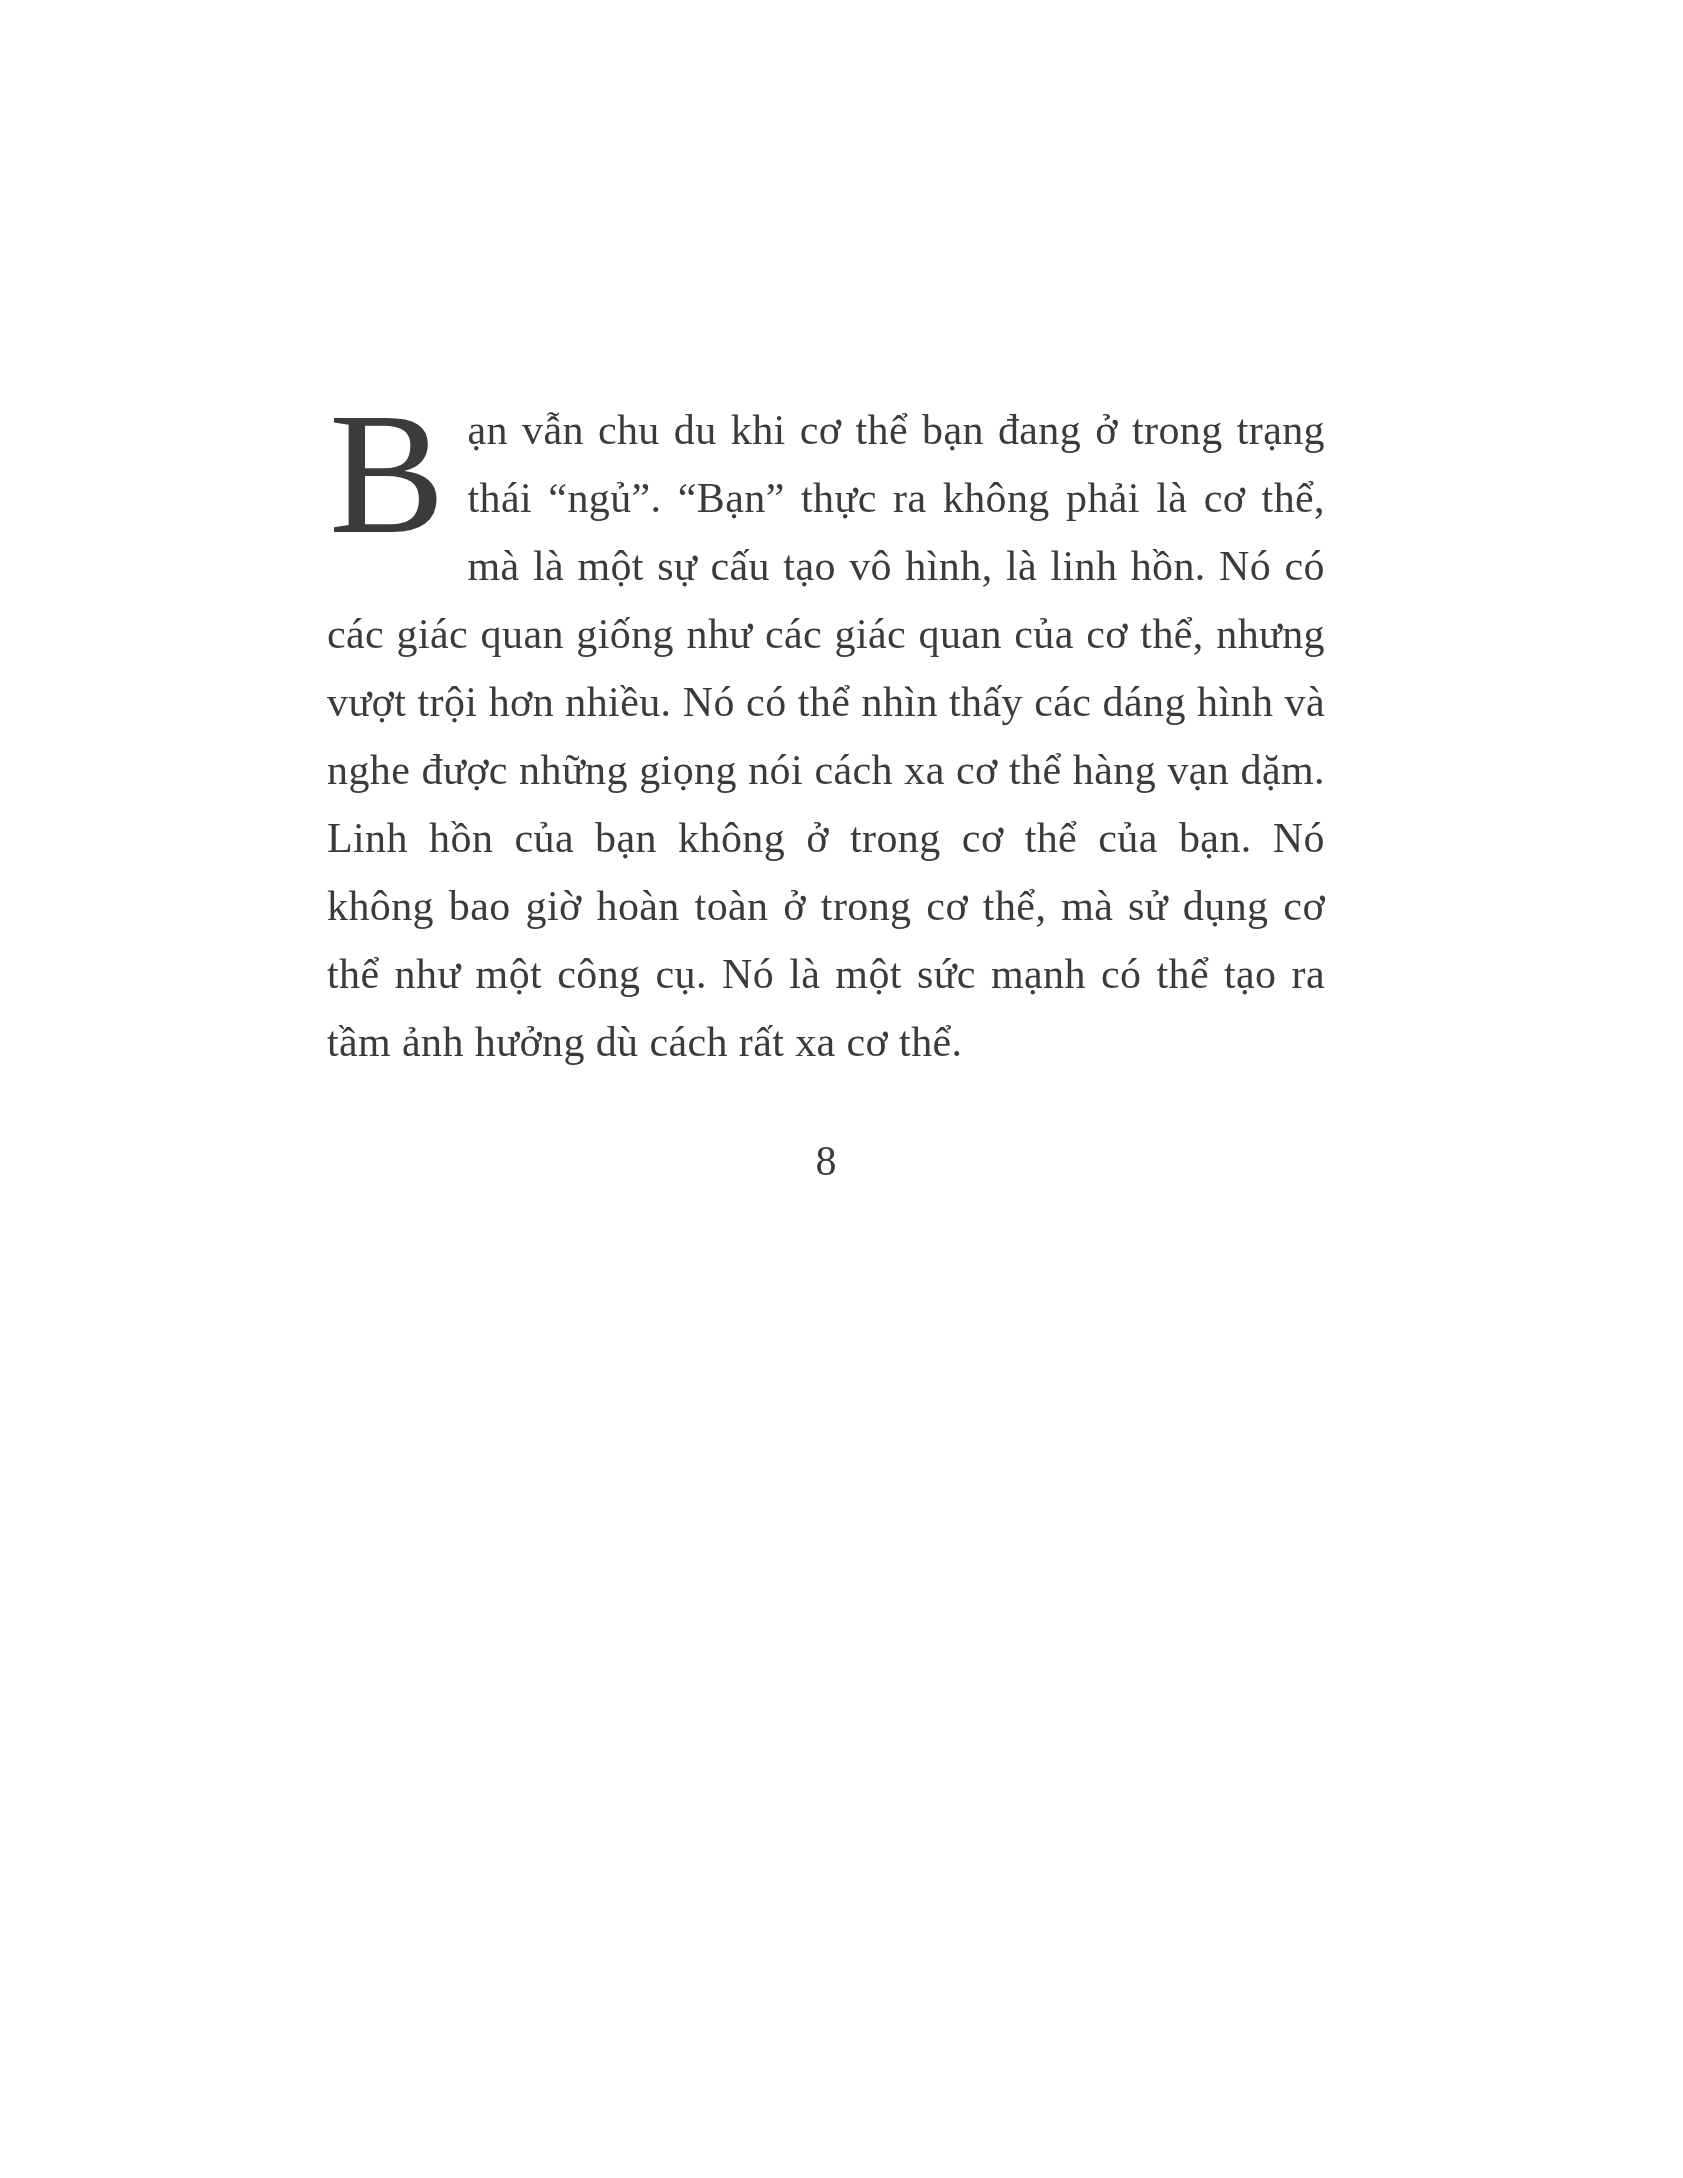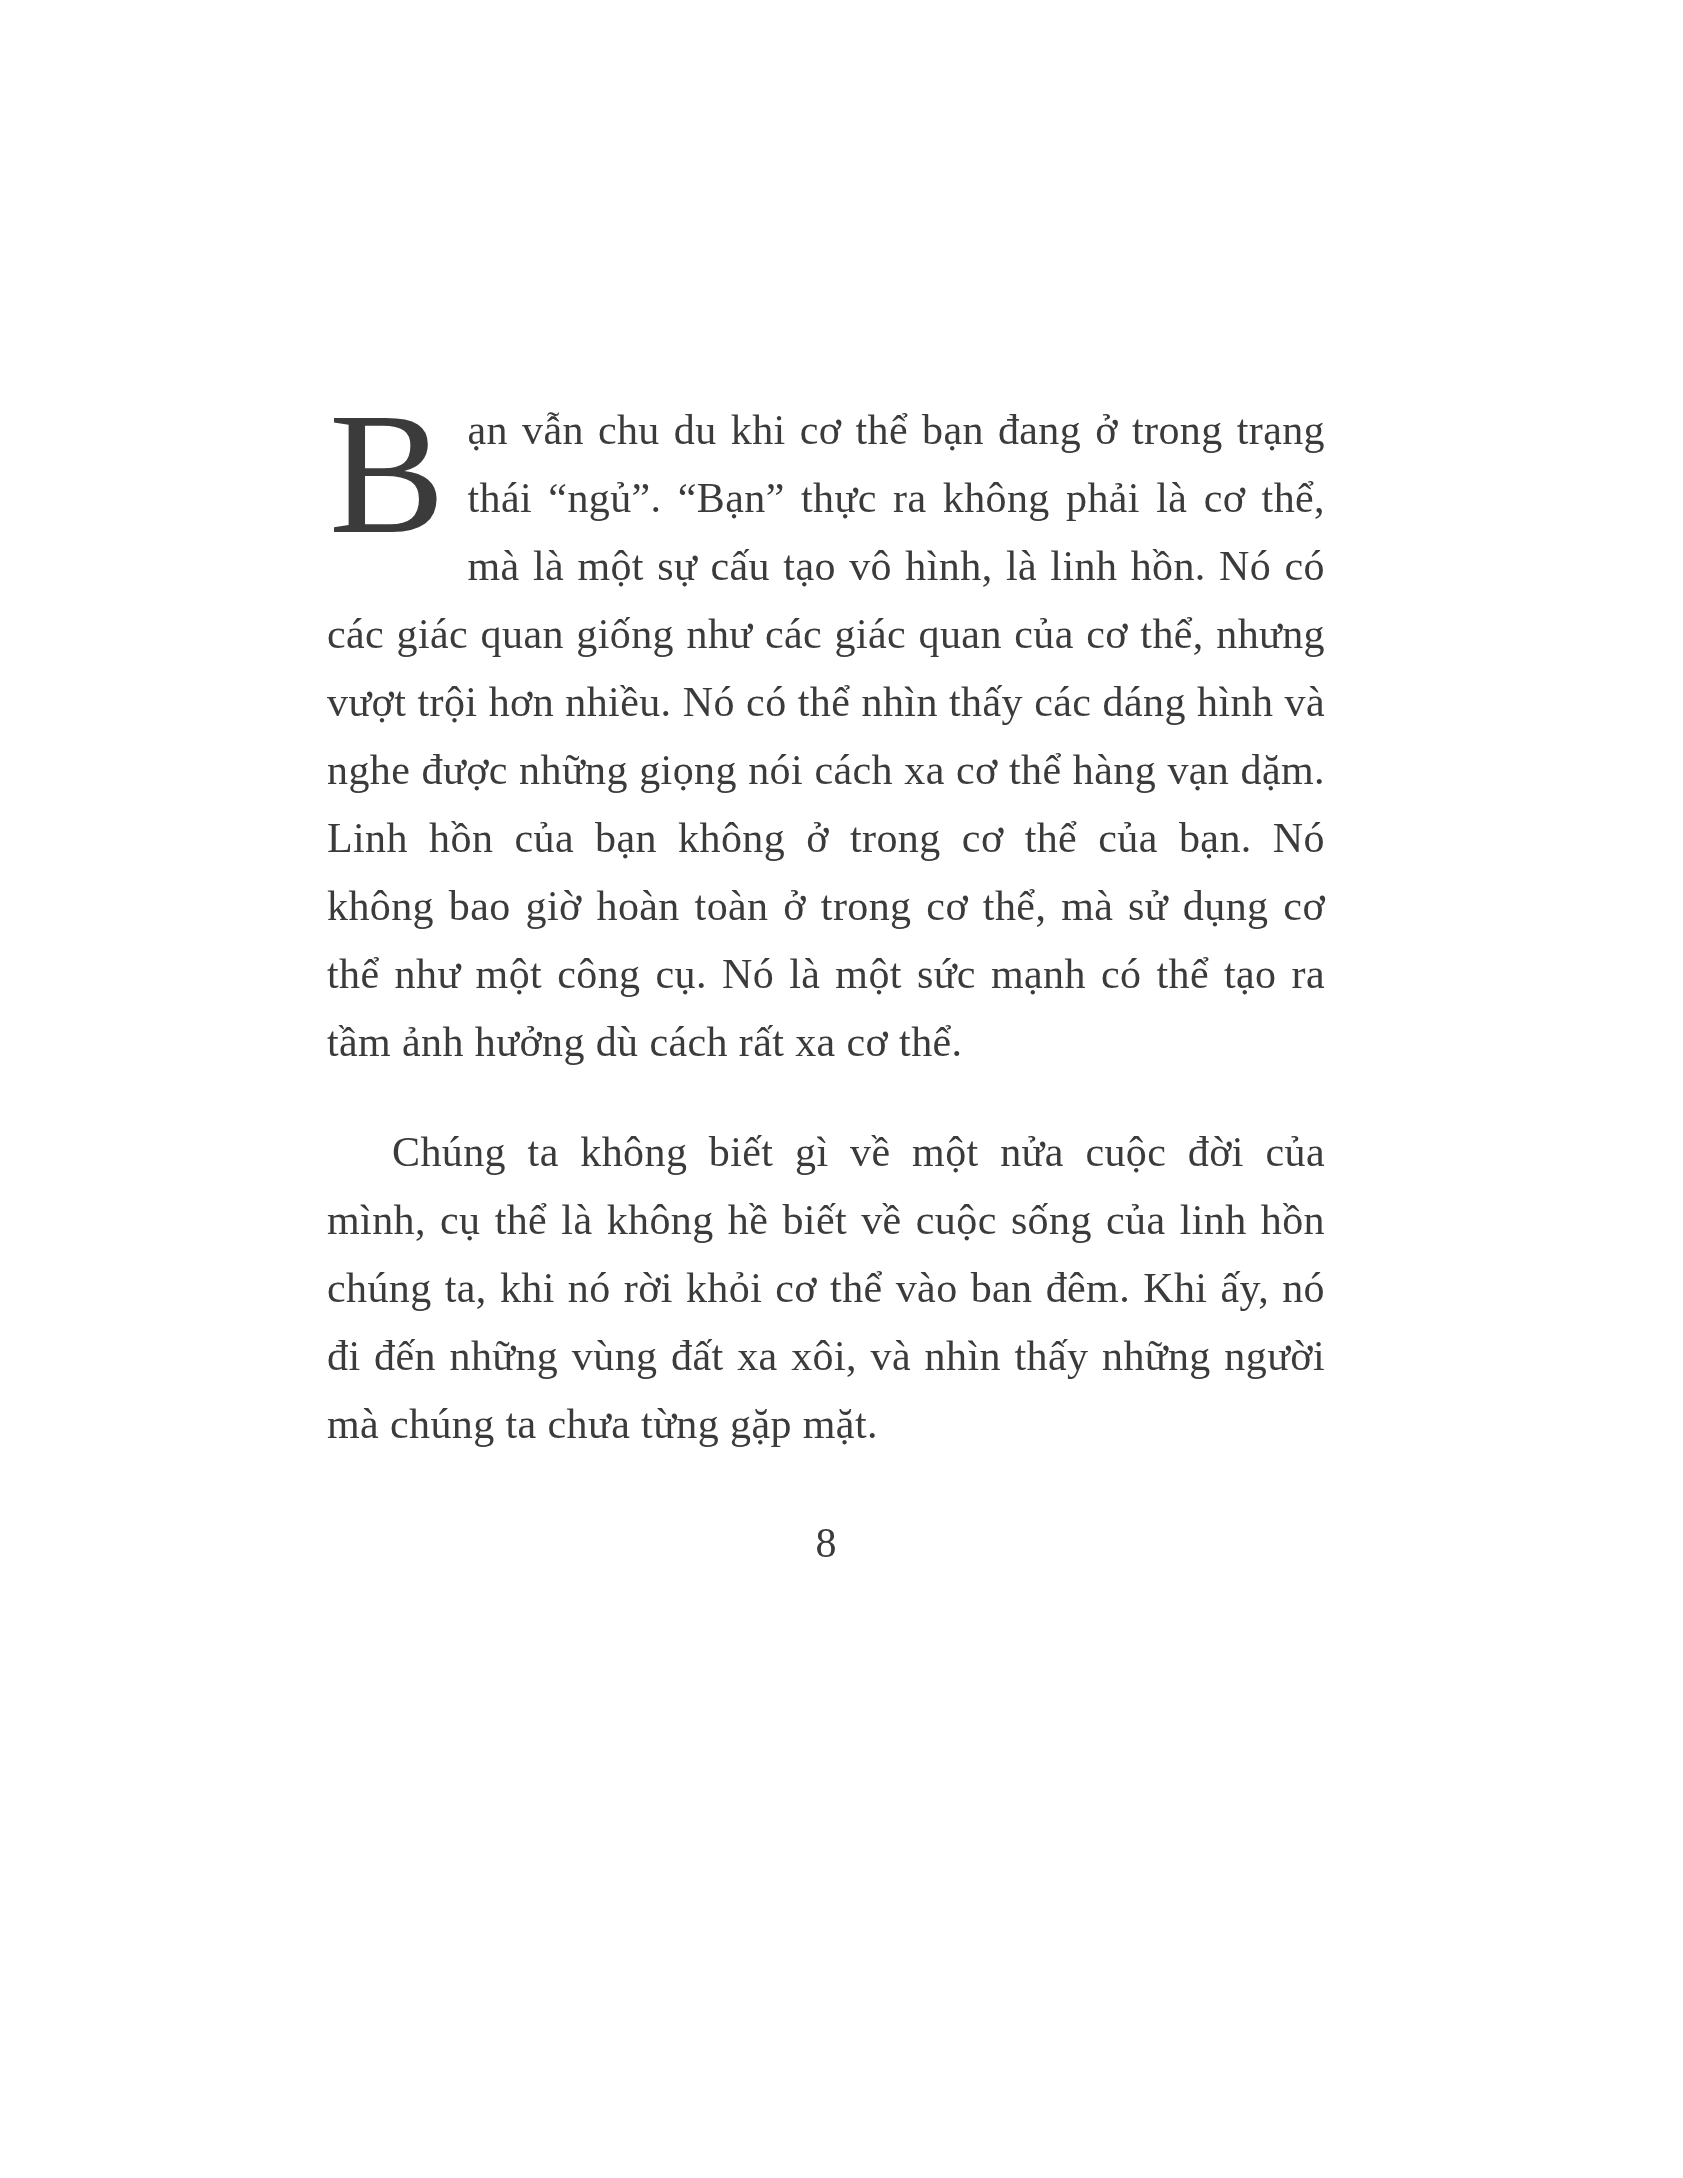--- a/index.html
+++ b/index.html
@@ -56,19 +56,18 @@
 </head>
 <body>
 
 <div class="page">
   <main class="text-block">
 
     <p class="para first">
       <span class="dropcap">B</span><span>ạn vẫn chu du khi cơ thể bạn đang ở trong trạng thái “ngủ”. “Bạn” thực ra không phải là cơ thể, mà là một sự cấu tạo vô hình, là linh hồn. Nó có các giác quan giống như các giác quan của cơ thể, nhưng vượt trội hơn nhiều. Nó có thể nhìn thấy các dáng hình và nghe được những giọng nói cách xa cơ thể hàng vạn dặm. Linh hồn của bạn không ở trong cơ thể của bạn. Nó không bao giờ hoàn toàn ở trong cơ thể, mà sử dụng cơ thể như một công cụ. Nó là một sức mạnh có thể tạo ra tầm ảnh hưởng dù cách rất xa cơ thể.</span>
     </p>
 
-    <p class="para indent">Chúng ta không biết gì về một nửa cuộc đời của mình, cụ thể là không hề biết về cuộc sống của linh hồn chúng ta, khi nó rời khỏi cơ thể vào ban đêm. Khi ấy, nó đi đến những vùng đất xa xôi, và nhìn thấy những người mà chúng ta chưa từng gặp mặt.</p>
 
 
     <div class="page-number">8</div>
   </main>
 </div>
 
 
 </body></html>

